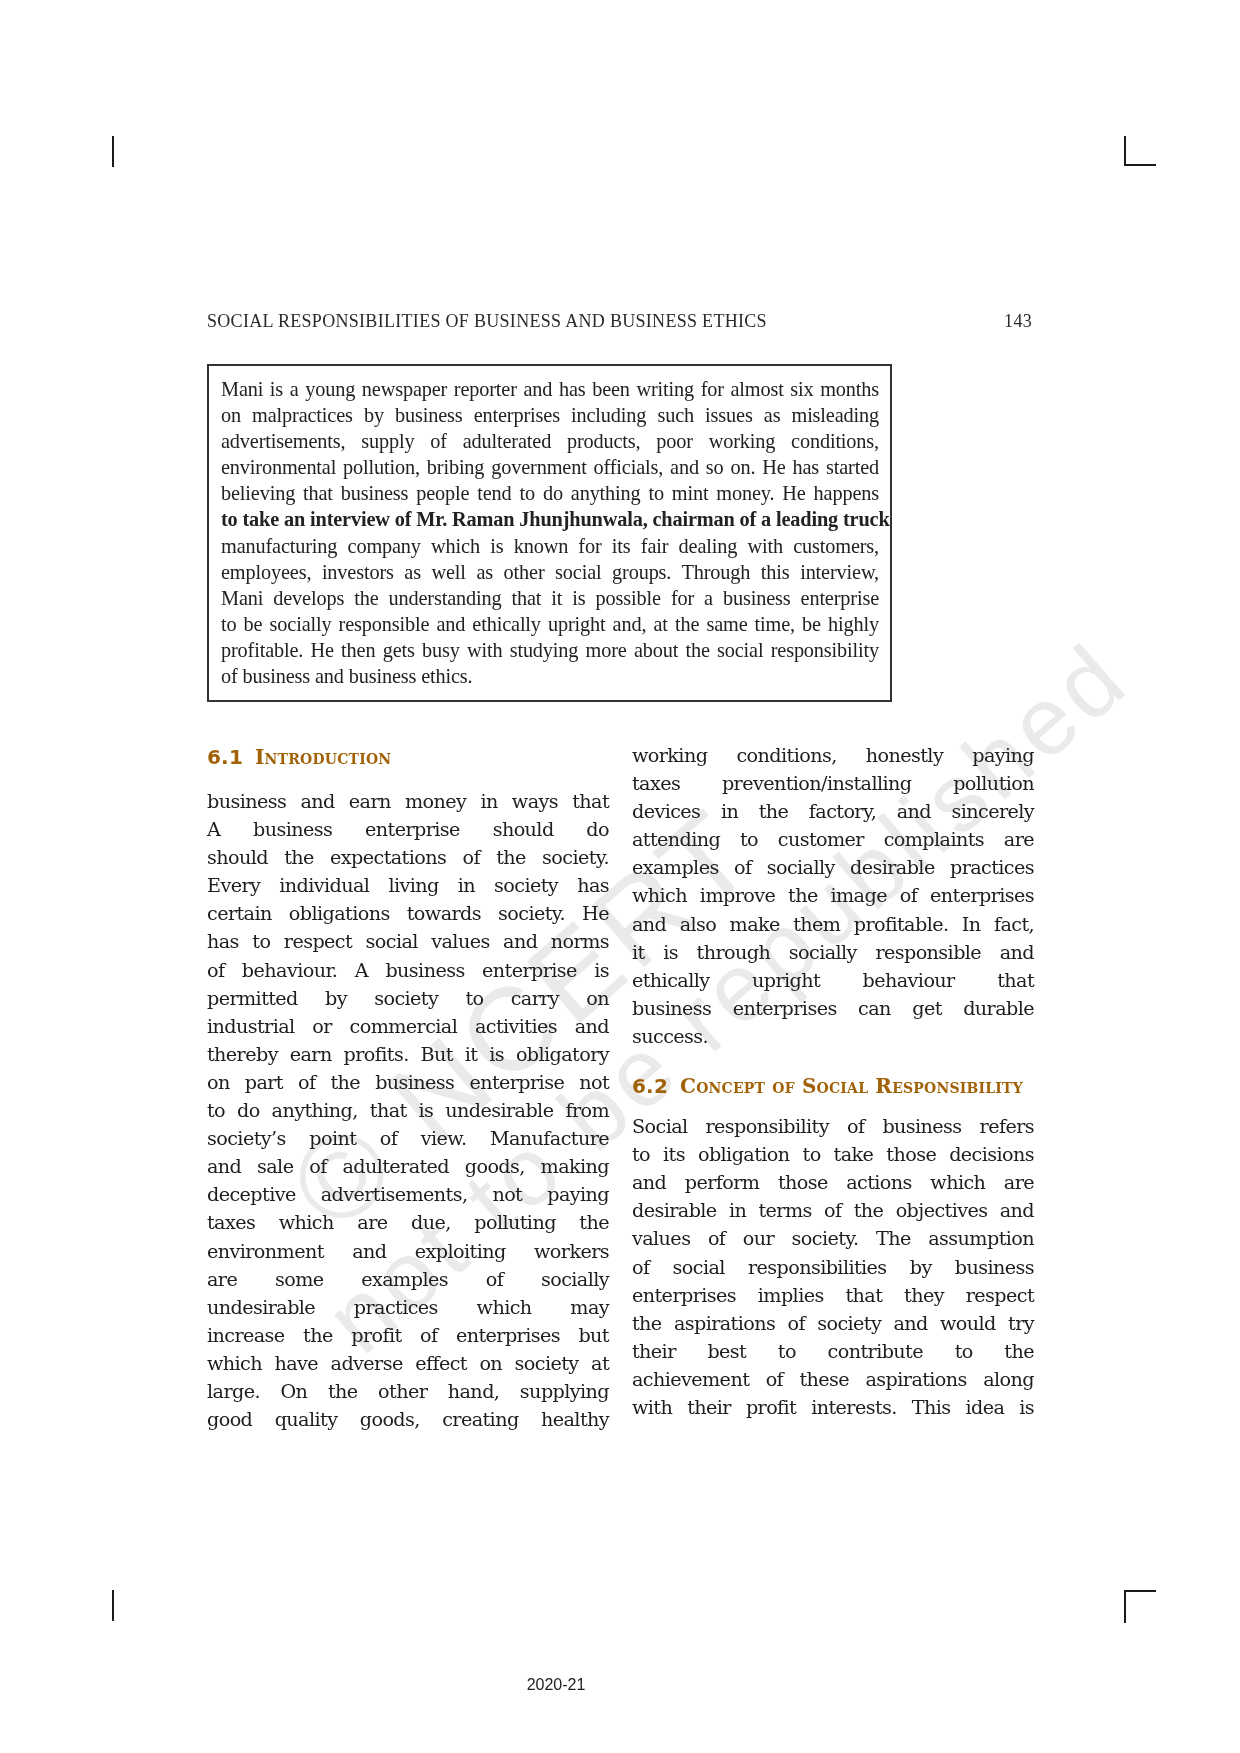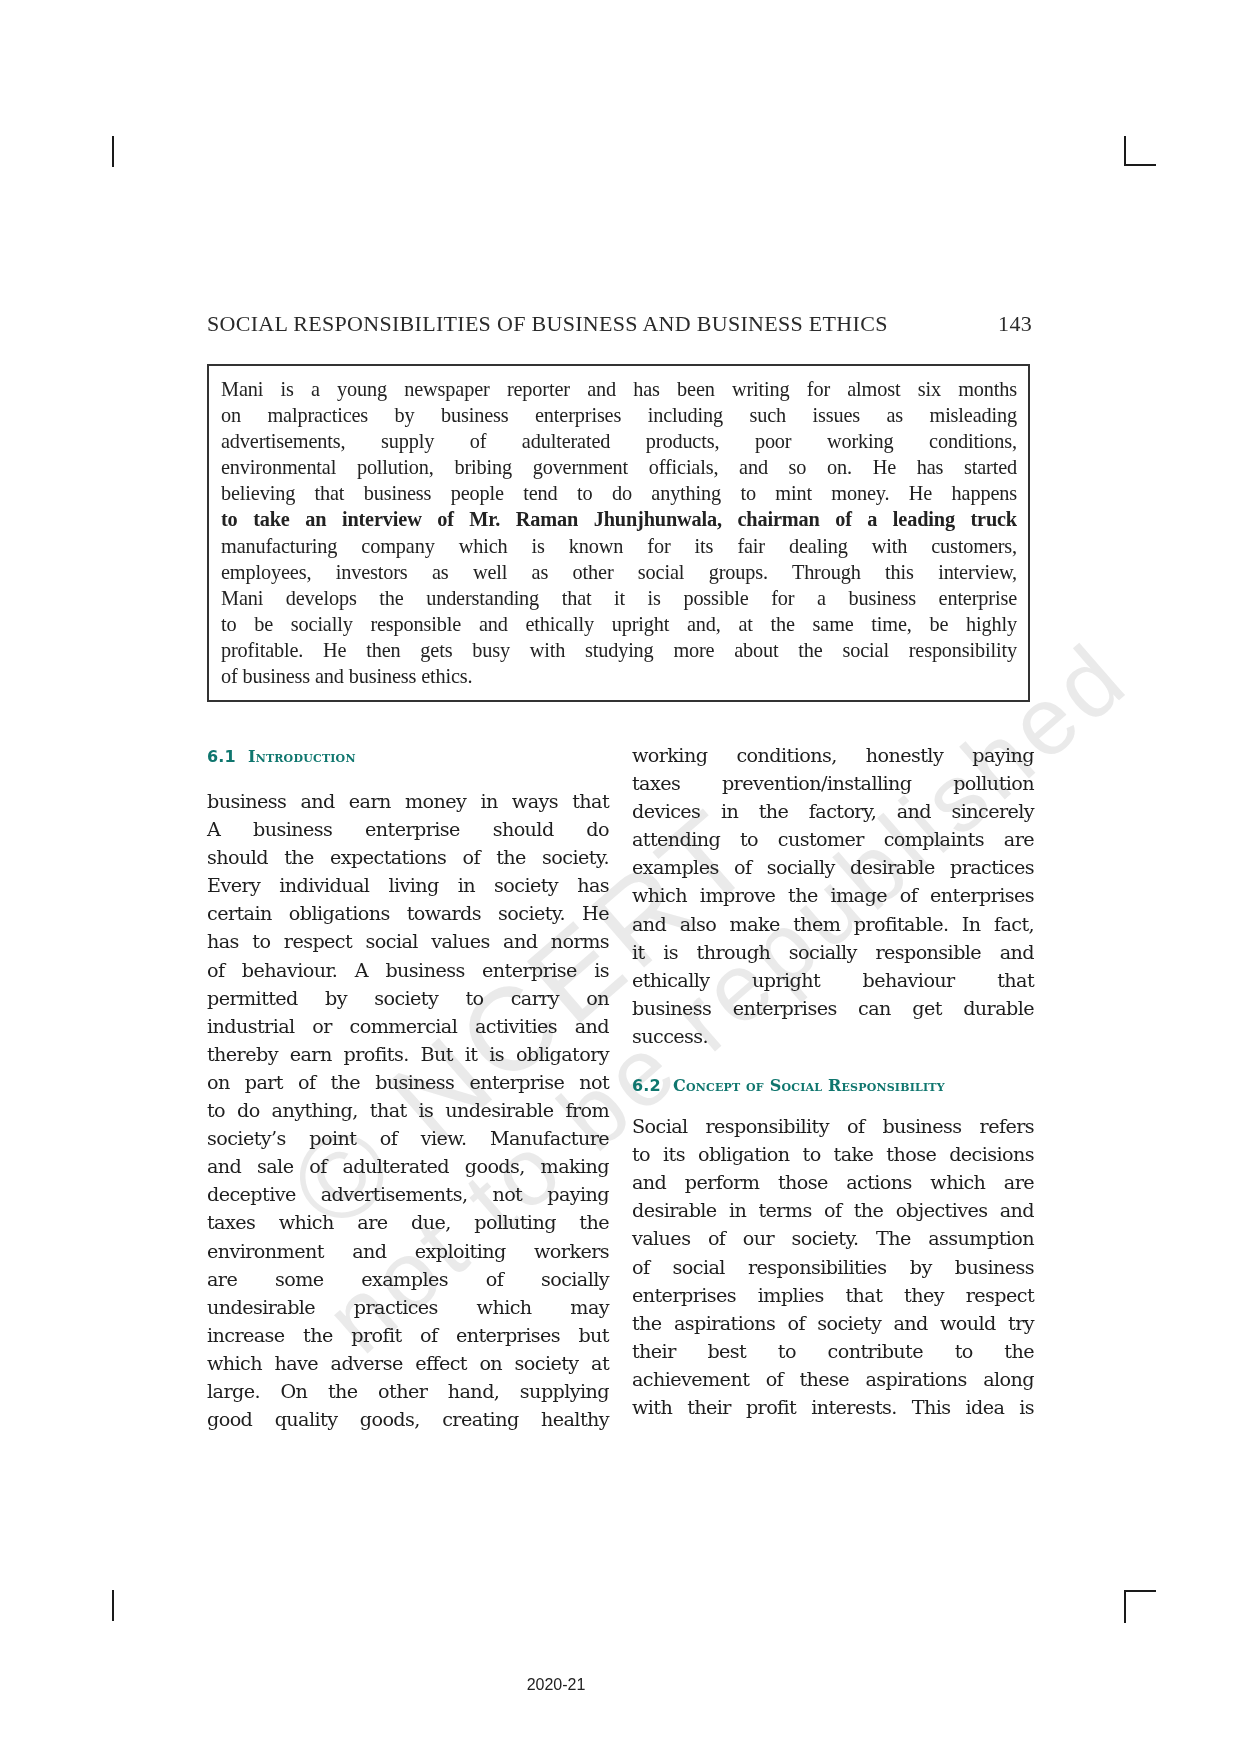--- a/index.html
+++ b/index.html
@@ -1,36 +1,36 @@
 <!DOCTYPE html>
 <html><head>
 <meta charset="utf-8">
 <style>
   html, body { margin: 0; padding: 0; background: #ffffff; }
   body { width: 1240px; height: 1753px; position: relative; overflow: hidden; color: #1e1e1e; }
   .crop { position: absolute; background: #1a1a1a; }
   .running-head {
     position: absolute; left: 207px; top: 311px; width: 825px;
     display: flex; justify-content: space-between;
-    font-family: "Liberation Serif", serif; font-size: 22px; letter-spacing: 0.3px; color: #2a2a2a;
+    font-family: "Liberation Serif", serif; font-size: 18px; letter-spacing: 0.3px; color: #2a2a2a;
   }
   .box {
-    position: absolute; left: 207px; top: 364px; width: 823px; height: 338px;
+    position: absolute; left: 207px; top: 364px; width: 685px; height: 338px;
     border: 2px solid #333; box-sizing: border-box;
     padding: 10px 11px 0 12px;
   }
   .box p {
     margin: 0; font-family: "Liberation Serif", serif; font-size: 20.3px; line-height: 26.1px;
     text-align: justify; color: #222; letter-spacing: -0.15px;
   }
   .col { position: absolute; width: 402px; font-family: "DejaVu Serif", serif; }
   .col-left { left: 207px; top: 742px; }
   .col-right { left: 632px; top: 742px; }
   .heading {
-    font-family: "DejaVu Serif", serif; font-weight: bold; font-size: 16px; color: #0f766e;
+    font-family: "DejaVu Serif", serif; font-weight: bold; font-size: 20px; color: #a16207;
     margin: 0; height: 30px; line-height: 30px; font-variant: small-caps; letter-spacing: 0.2px;
   }
   .heading .num { font-family: "DejaVu Sans", sans-serif; font-weight: bold; margin-right: 12px; }
   .body {
     margin: 0; font-size: 19.2px; line-height: 28.1px; text-align: justify; text-align-last: justify;
     color: #1e1e1e; letter-spacing: -0.6px;
   }
   .body .line { display: block; white-space: nowrap; text-align: justify; text-align-last: justify; }
   .body .line.last { text-align-last: left; }
   .col-left .body { margin-top: 16px; }

